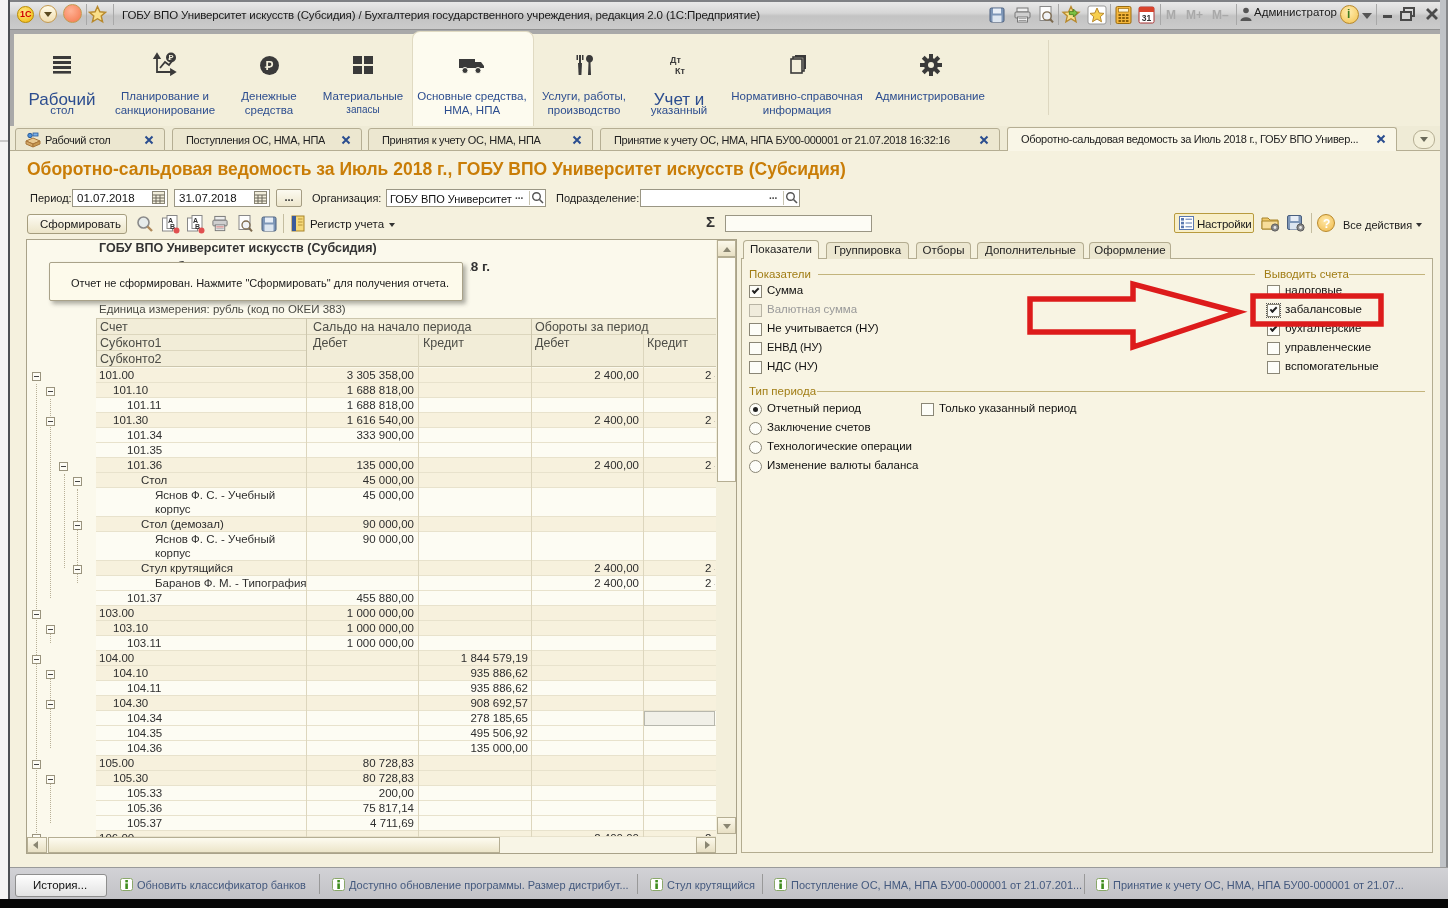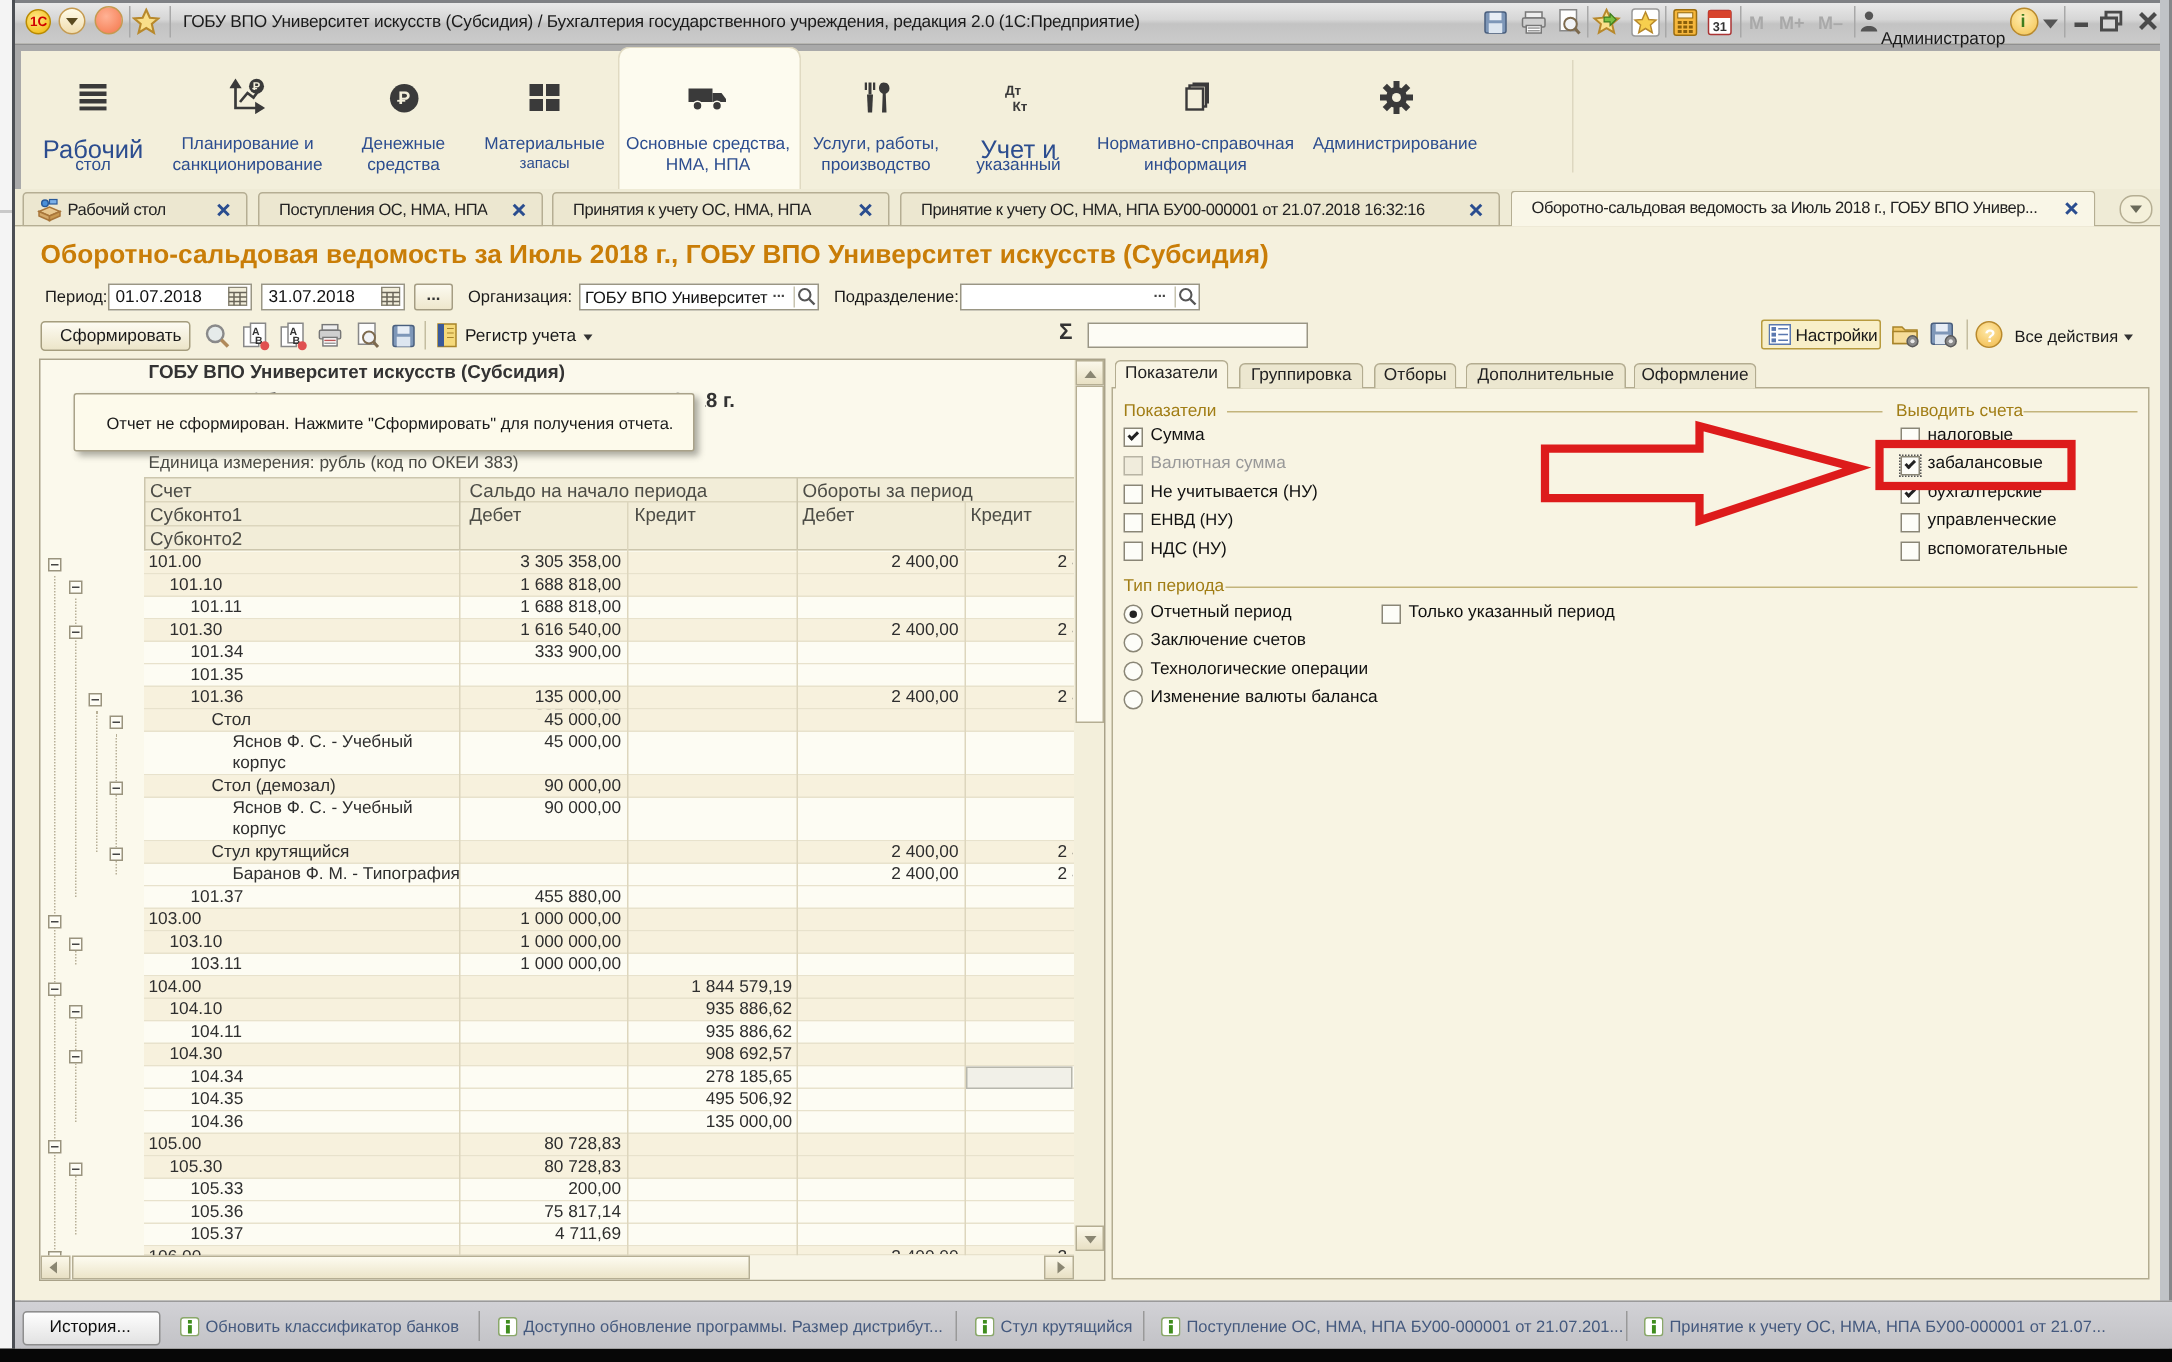--- a/index.html
+++ b/index.html
@@ -77,21 +77,21 @@
   </svg>
 <div class="ab" style="left:1160px;top:4px;width:1px;height:21px;background:#a8a8a8"></div>
 <div class="t" style="left:1166px;top:8px;font-size:12px;font-weight:bold;color:#a9a9a9">M</div>
 <div class="t" style="left:1186px;top:8px;font-size:12px;font-weight:bold;color:#a9a9a9">M+</div>
 <div class="t" style="left:1212px;top:8px;font-size:12px;font-weight:bold;color:#a9a9a9">M–</div>
 <div class="ab" style="left:1236px;top:4px;width:1px;height:21px;background:#a8a8a8"></div>
 <svg class="ab" style="left:1240px;top:7px" width="12" height="15" viewBox="0 0 12 15">
     <circle cx="6" cy="3.5" r="2.8" fill="#555"></circle>
     <path d="M0.5 14 C0.5 9 11.5 9 11.5 14 Z" fill="#555"></path>
   </svg>
-<div class="t" style="left:1254px;top:20px;font-size:11.5px;color:#1a1a1a">Администратор</div>
+<div class="t" style="left:1254px;top:6px;font-size:11.5px;color:#1a1a1a">Администратор</div>
 <div class="ab" style="left:1340px;top:5px;width:19px;height:19px;border-radius:50%;background:radial-gradient(circle at 45% 35%,#ffedb0,#f3c24e);border:1px solid #b8892c"></div>
 <div class="t" style="left:1347px;top:7px;font-size:12px;font-weight:bold;color:#3f7d1e">i</div>
 <div class="ab" style="left:1362px;top:13px;width:0;height:0;border-left:5px solid transparent;border-right:5px solid transparent;border-top:6px solid #555"></div>
 <div class="ab" style="left:1376px;top:4px;width:1px;height:21px;background:#a8a8a8"></div>
 <div class="ab" style="left:1383px;top:15px;width:9px;height:3px;background:#4a4a4a"></div>
 <svg class="ab" style="left:1400px;top:7px" width="15" height="15" viewBox="0 0 15 15">
     <rect x="4" y="1" width="10" height="8" fill="none" stroke="#4a4a4a" stroke-width="2"></rect>
     <rect x="1" y="5" width="10" height="8" fill="#d6d6d6" stroke="#4a4a4a" stroke-width="2"></rect>
   </svg>
 <svg class="ab" style="left:1425px;top:7px" width="14" height="14" viewBox="0 0 14 14">

